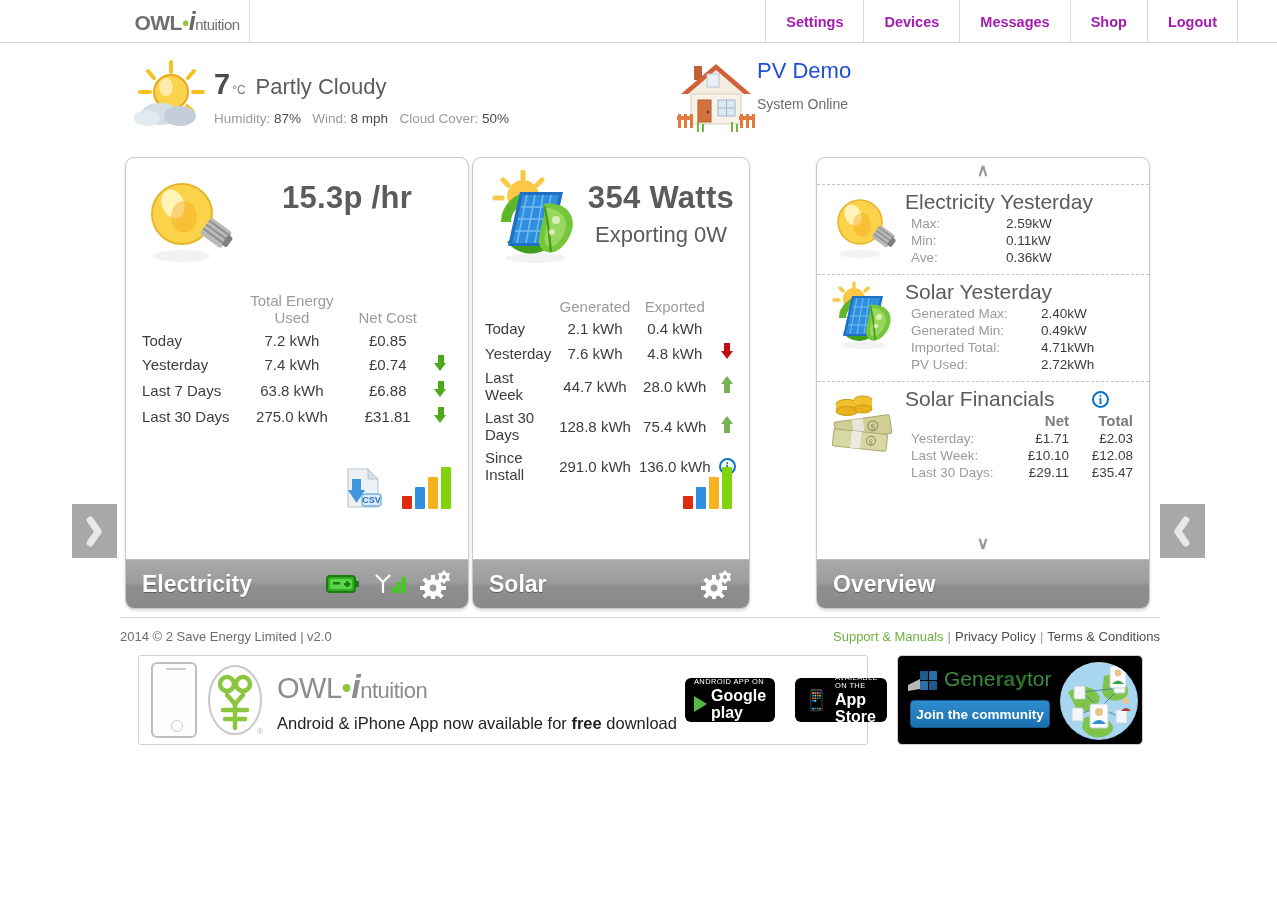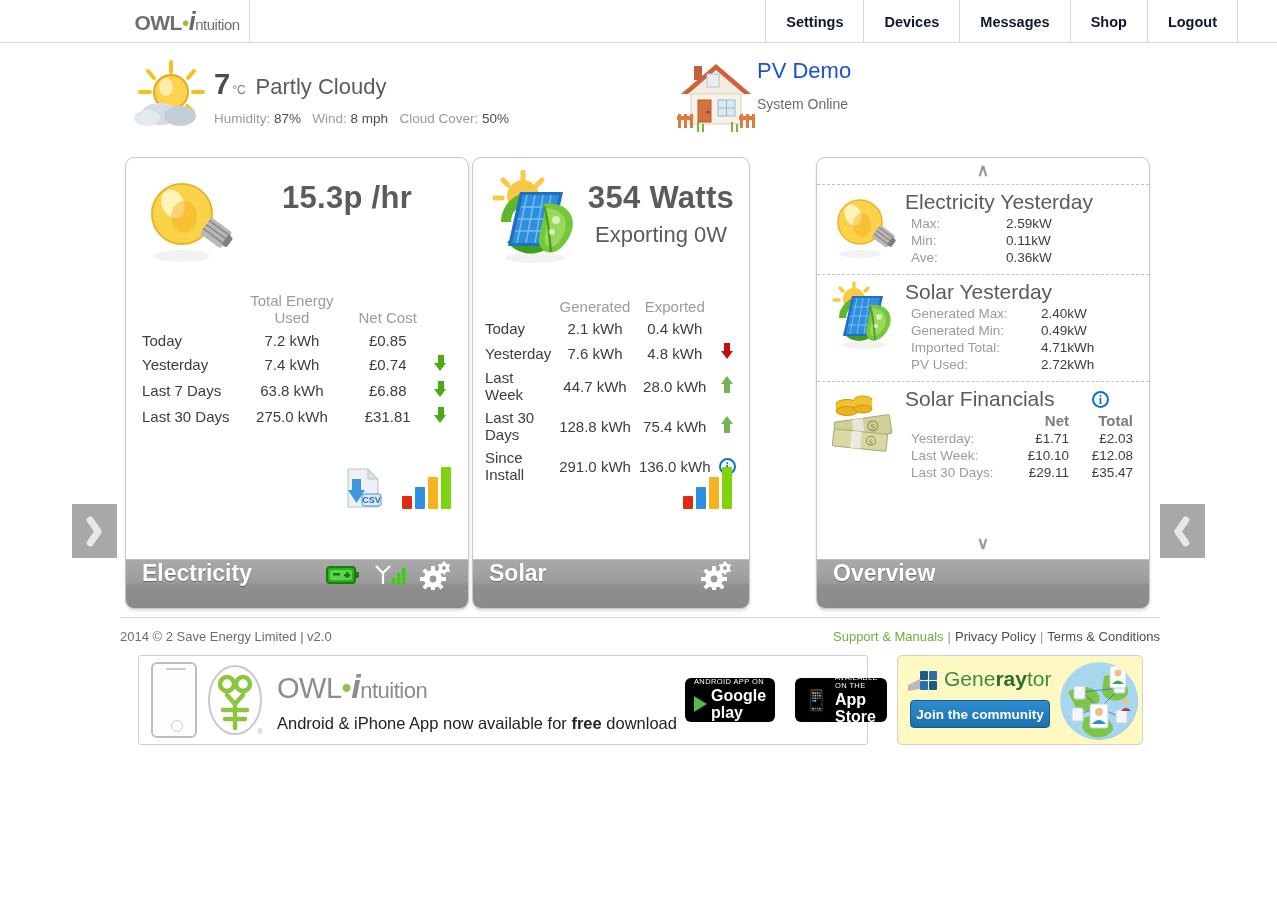--- a/index.html
+++ b/index.html
@@ -27,21 +27,21 @@
                font-family: "Liberation Sans", sans-serif; }
   .logo-owl { font-weight: bold; font-stretch: condensed; }
   .logo-i { font-style: italic; font-weight: bold; color: #666; font-size: 25px; }
   .logo-dot { color: #8cc63f; }
   .nav-spacer { flex: 1 1 auto; }
   .nav-items { display: flex; align-items: stretch; height: 43px; }
   .nav-item {
     display: flex; align-items: center; justify-content: center;
     padding: 0 20px; height: 43px;
     border-left: 1px solid #d8d8d8;
-    font-size: 14.5px; font-weight: bold; color: #0f172a;
+    font-size: 14.5px; font-weight: bold; color: #a21caf;
     cursor: pointer; white-space: nowrap;
   }
   .nav-end { width: 40px; border-left: 1px solid #d8d8d8; height: 43px; }
 
   
   .infostrip { position: absolute; top: 43px; left: 0; width: 1277px; height: 110px; }
   .weather { position: absolute; left: 130px; top: 17px; display: flex; }
   .weather-icon { width: 84px; height: 74px; position: relative; }
   .wx-temp-row { display: flex; align-items: baseline; margin-top: 8px; }
   .wx-temp { font-size: 29px; font-weight: bold; color: #4d4d4d; }
@@ -64,21 +64,21 @@
     box-shadow: 0 2px 3px rgba(0,0,0,.12);
     overflow: hidden;
   }
   #panel-electricity { left: 125px; width: 344px; height: 452px; }
   #panel-solar       { left: 472px; width: 278px; height: 452px; }
   #panel-overview    { left: 816px; width: 334px; height: 452px; }
   .panel-body { position: relative; height: 403px; }
   .panel-footer {
     position: absolute; bottom: 0; left: 0; right: 0; height: 49px;
     background: linear-gradient(to bottom,#a9a9a9 0%,#9d9d9d 45%,#8e8e8e 55%,#8a8a8a 100%);
-    display: flex; align-items: flex-start; padding: 0 16px;
+    display: flex; align-items: center; padding: 0 16px;
     border-top: 1px solid #bdbdbd;
   }
   .panel-title {
     font-size: 23px; font-weight: bold; color: #ffffff;
     text-shadow: 0 1px 1px rgba(0,0,0,.35);
   }
   .footer-icons { margin-left: auto; display: flex; align-items: center; gap: 14px; }
 
   
   .hero { display: flex; padding: 12px 14px 0 14px; }
@@ -204,21 +204,21 @@
   .badge .lines { display: flex; flex-direction: column; line-height: 1.1; }
   .badge .small { font-size: 7.5px; letter-spacing: .4px; text-transform: uppercase; }
   .badge .big { font-size: 16px; font-weight: bold; }
   .phone-black {
     width: 46px; height: 80px; background: #111; border-radius: 6px; flex: 0 0 46px;
     position: relative; margin-left: 4px; border: 2px solid #000;
   }
   .phone-black .scr { position: absolute; left: 3px; top: 7px; right: 3px; bottom: 10px; background: #f3f3f3; border-radius: 1px; }
   .banner-gen {
     position: absolute; left: 897px; top: 0; width: 246px; height: 90px;
-    border: 1px solid #cfcfcf; border-radius: 5px; background: #fef9c3; overflow: hidden; cursor: pointer;
+    border: 1px solid #cfcfcf; border-radius: 5px; background: #000000; overflow: hidden; cursor: pointer;
   }
   .gen-brand { position: absolute; left: 46px; top: 11px; font-size: 21px; color: #3d8b3d; }
   .gen-brand b { color: #2a6e2a; }
   .gen-panelicon { position: absolute; left: 10px; top: 13px; width: 30px; height: 24px; }
   .gen-btn {
     position: absolute; left: 12px; top: 44px; width: 140px; height: 28px;
     background: linear-gradient(to bottom,#2f8ecf,#1b6fae);
     border: 1px solid #14598f; border-radius: 4px; color: #fff;
     font-size: 13.5px; font-weight: bold; display: flex; align-items: center; justify-content: center;
     cursor: pointer;

